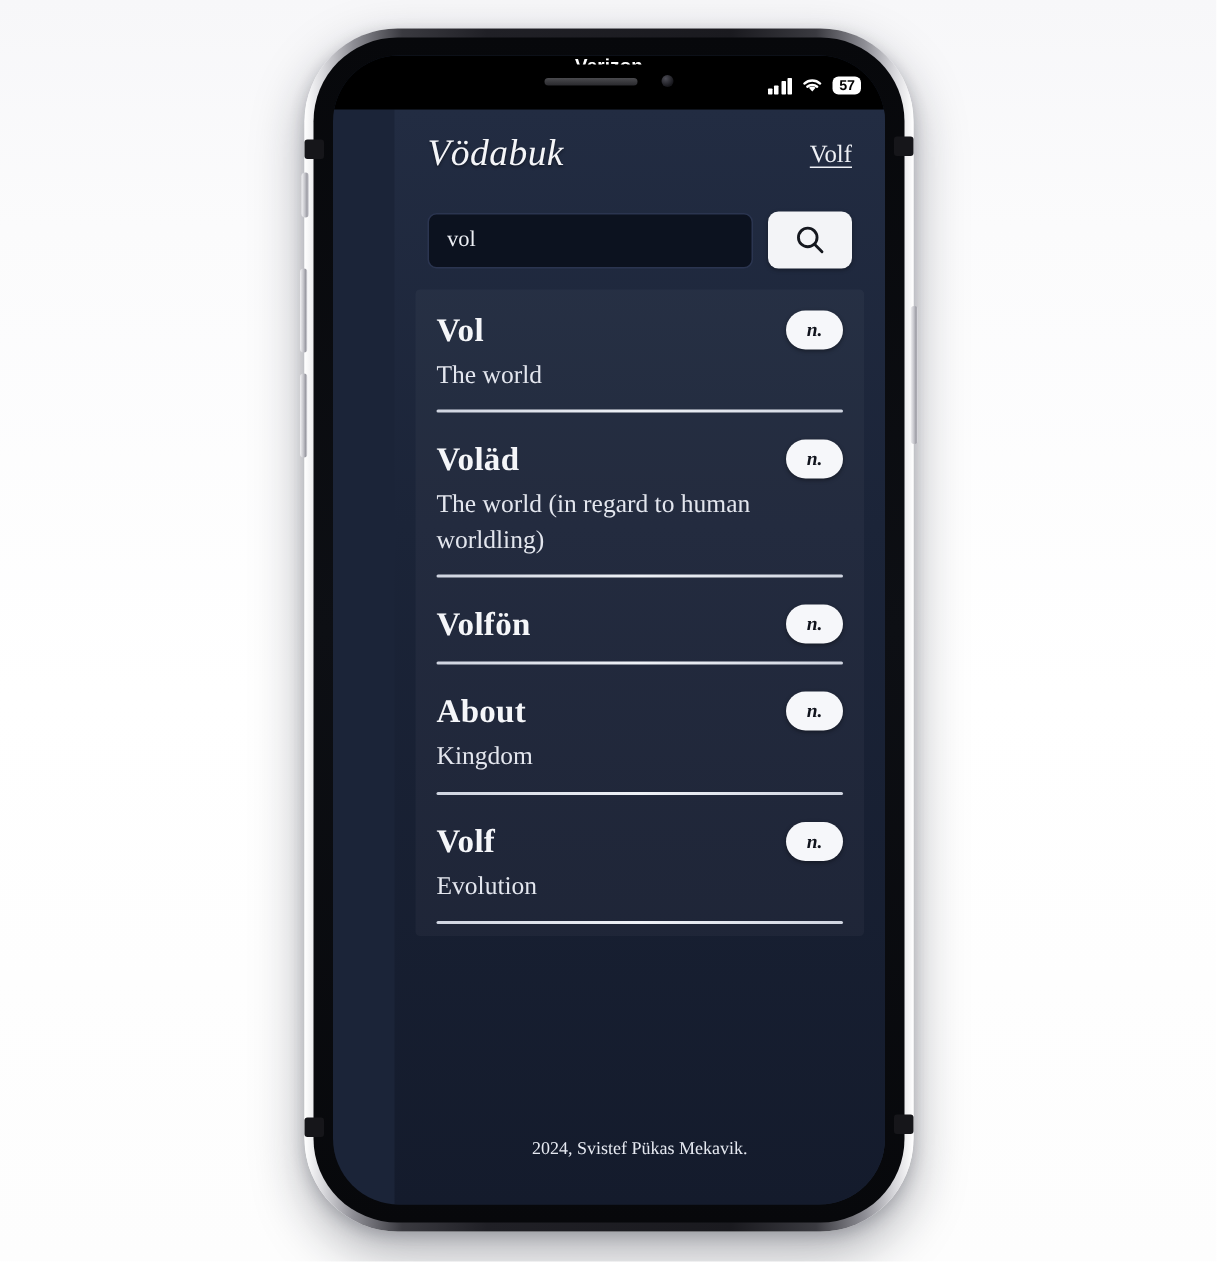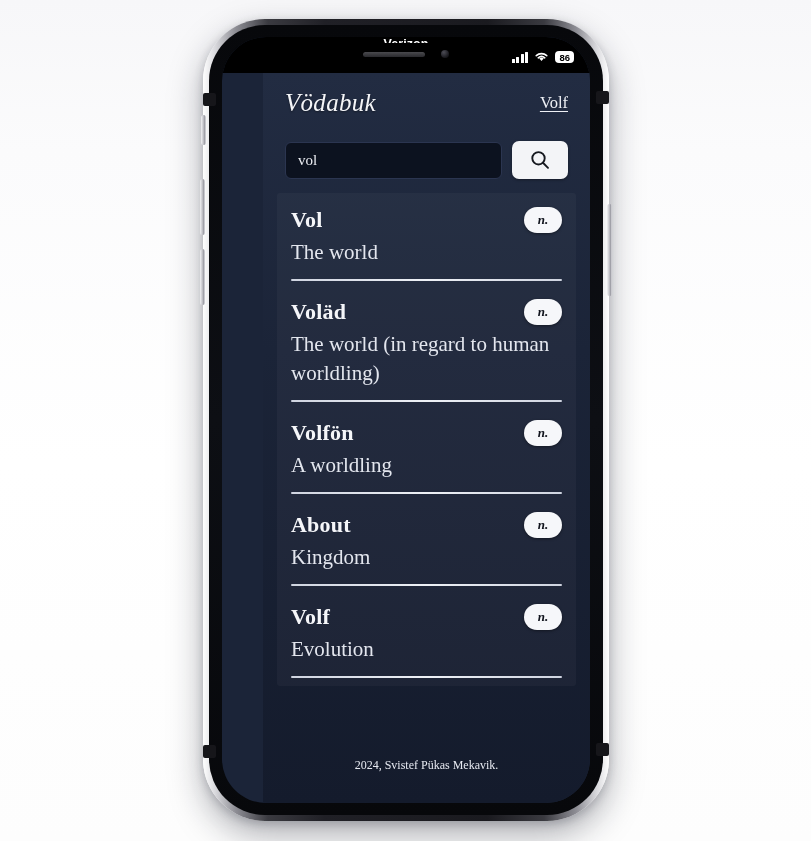--- a/index.html
+++ b/index.html
@@ -205,21 +205,21 @@
     border-radius:13px;
     display:flex; align-items:center; justify-content:center;
     color:#11141d;
     font-style:italic;
     font-size:13px;
     font-weight:bold;
     box-shadow:0 1px 3px rgba(0,0,0,.4);
   }
   .definition {
     margin-top:5px;
-    font-size:21px;
+    font-size:17px;
     color:#e3e6ee;
     line-height:1.38;
     max-width:268px;
     font-family:Liberation Serif, serif;
   }
   .divider {
     height:2px;
     margin:12px 0 0;
     background:linear-gradient(90deg,#cfd4e0,#eef1f6 50%,#cfd4e0);
     border-radius:1px;
@@ -266,21 +266,21 @@
             <i></i>
               <i></i>
               <i></i>
               <i></i>
           </span>
           <svg width="15" height="12" viewBox="0 0 16 12">
             <path d="M8 10.3 L10.4 7.6 A3.5 3.5 0 0 0 5.6 7.6 Z" fill="#fff"></path>
             <path d="M2.4 4.6 A8.3 8.3 0 0 1 13.6 4.6" stroke="#fff" stroke-width="1.7" fill="none" stroke-linecap="round"></path>
             <path d="M4.5 6.9 A5.3 5.3 0 0 1 11.5 6.9" stroke="#fff" stroke-width="1.7" fill="none" stroke-linecap="round"></path>
           </svg>
-          <span id="battery">86</span>
+          <span id="battery">57</span>
         </div>
       </div>
 
       <div id="app">
 
         <div id="appheader">
           <div id="brand">Vödabuk</div>
           <a id="about-link" href="#">Volf</a>
         </div>
 
@@ -312,21 +312,20 @@
             </div>
             <div class="definition">The world (in regard to human worldling)</div>
             <div class="divider"></div>
           </div>
 
           <div class="entry">
             <div class="entry-top">
               <div class="word">Volfön</div>
               <div class="pos-badge">n.</div>
             </div>
-            <div class="definition">A worldling</div>
             <div class="divider"></div>
           </div>
 
           <div class="entry">
             <div class="entry-top">
               <div class="word">About</div>
               <div class="pos-badge">n.</div>
             </div>
             <div class="definition">Kingdom</div>
             <div class="divider"></div>

